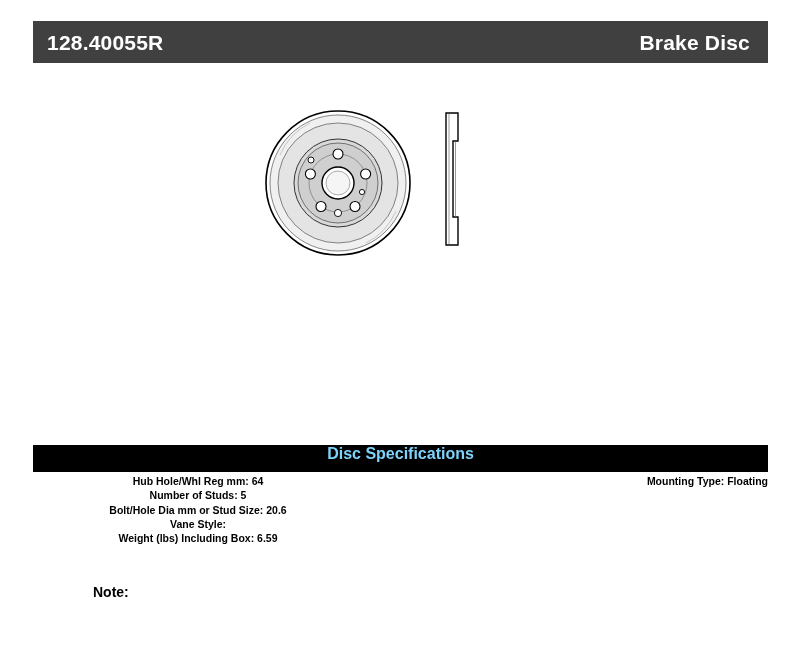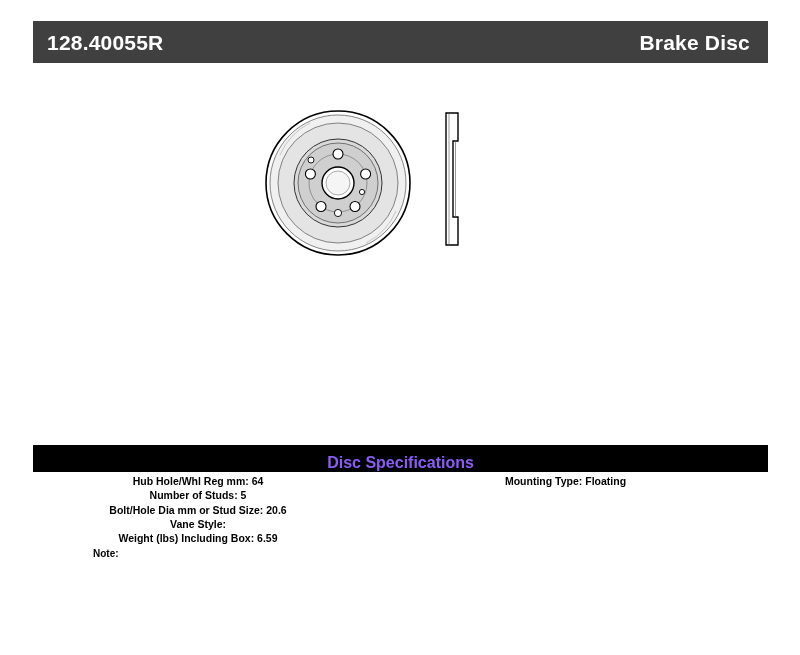--- a/index.html
+++ b/index.html
@@ -56,23 +56,23 @@
   .drawing-area svg { display: block; }
 
   
   .specs-bar {
     position: absolute;
     left: 33px;
     top: 445px;
     width: 735px;
     height: 27px;
     background: #000000;
-    color: #8b5cf6;
+    color: #7dd3fc;
     display: flex;
-    align-items: flex-end;
+    align-items: flex-start;
     justify-content: center;
     box-sizing: border-box;
   }
   .specs-bar-title {
     font-size: 16px;
     font-weight: bold;
   }
 
   
   .specs-wrap {
@@ -91,35 +91,35 @@
     padding-right: 4px;
     box-sizing: border-box;
   }
   .col-mid {
     width: 330px;
     text-align: center;
     box-sizing: border-box;
   }
   .col-right {
     flex: 1;
-    text-align: center;
+    text-align: right;
     box-sizing: border-box;
   }
   .spec-line {
     line-height: 14.3px;
     white-space: nowrap;
   }
 
   
   .note-row {
     position: absolute;
     left: 33px;
-    top: 548px;
+    top: 584px;
     width: 735px;
-    font-size: 10px;
+    font-size: 14px;
     font-weight: bold;
   }
   .note-label {
     margin-left: 60px;
   }
 </style>
 </head>
 <body>
 
 <div class="header-bar">

